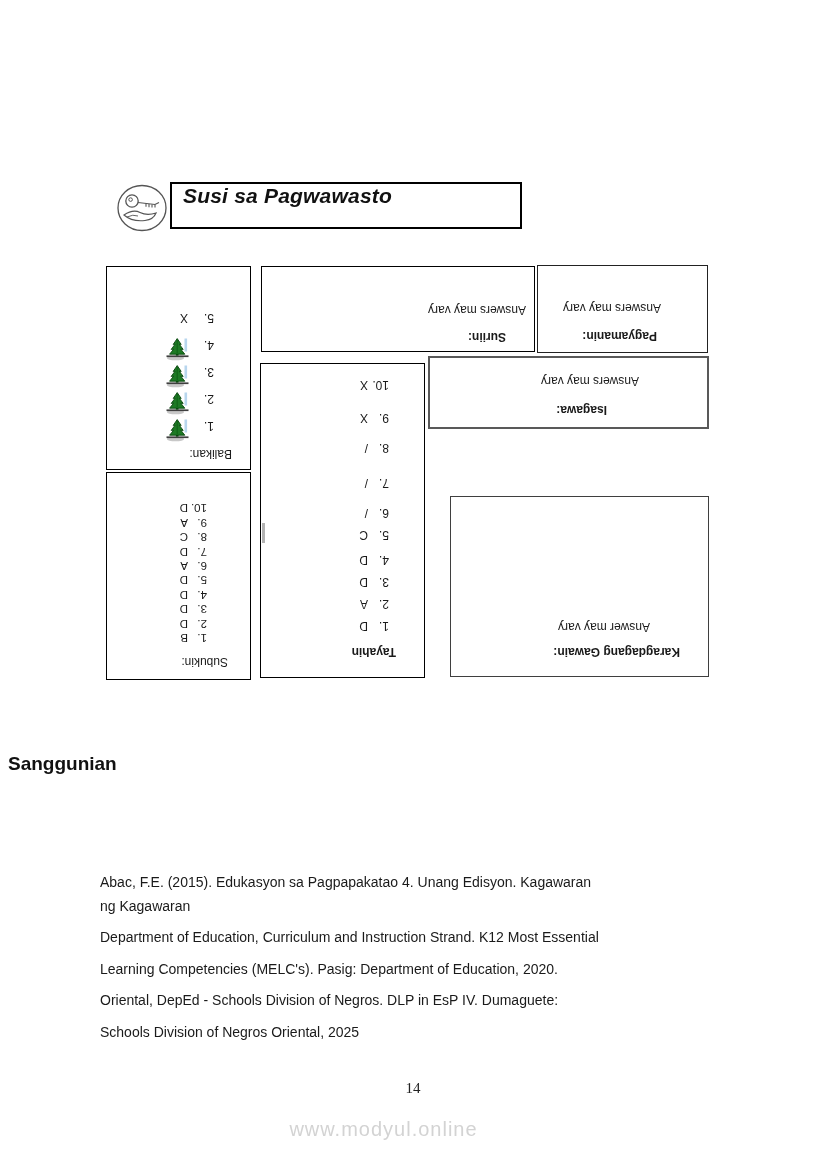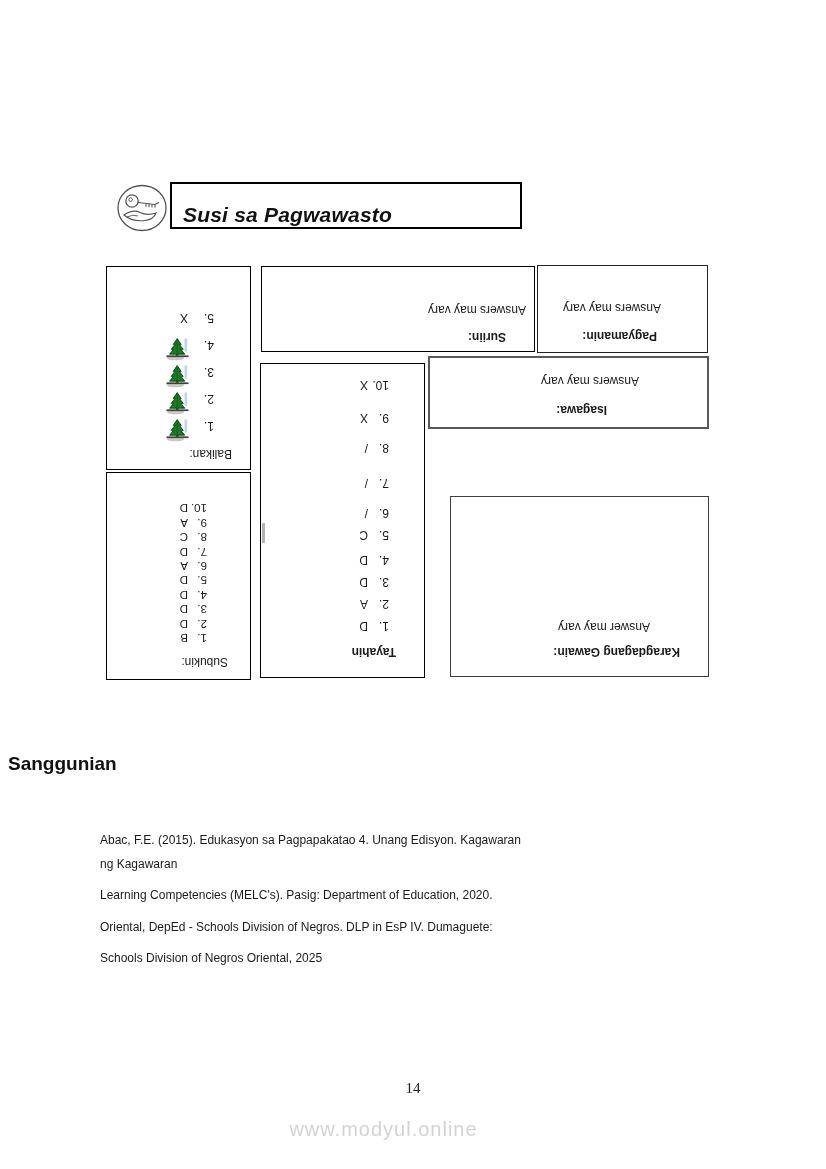--- a/index.html
+++ b/index.html
@@ -2,21 +2,21 @@
 <html><head>
 <meta charset="utf-8">
 <style>
   html,body{margin:0;padding:0;background:#fff;}
   .page{position:relative;width:826px;height:1169px;background:#ffffff;overflow:hidden;
         font-family:"Liberation Sans",sans-serif;color:#1a1a1a;}
 
   
   .hdr-icon{position:absolute;left:116px;top:184px;width:52px;height:48px;}
   .title-box{position:absolute;left:170px;top:182px;width:352px;height:47px;
-             border:2px solid #000;box-sizing:border-box;display:flex;align-items:flex-end;}
+             border:2px solid #000;box-sizing:border-box;display:flex;align-items:flex-start;}
   .title-box .t{font-size:21px;font-weight:bold;font-style:italic;padding-left:11px;
                 letter-spacing:.2px;color:#111;}
 
   
   .akbox{position:absolute;box-sizing:border-box;border:1.5px solid #000;background:#fff;}
   .flip{position:absolute;inset:0;transform:rotate(180deg);}
   .bx-balikan{left:106px;top:266px;width:145px;height:204px;}
   .bx-subukin{left:106px;top:472px;width:145px;height:208px;}
   .bx-tayahin{left:260px;top:363px;width:165px;height:315px;}
   .bx-suriin{left:261px;top:266px;width:274px;height:86px;}
@@ -58,21 +58,21 @@
   .isa-head{margin:10px 0 0 100px;}
   .isa-body{margin:14px 0 0 68px;}
   .kar-head{margin:17px 0 0 28px;}
   .kar-body{margin:10px 0 0 58px;}
 
   .stray-mark{position:absolute;left:262px;top:523px;width:3px;height:20px;background:#b3b3b3;}
 
   
   .sang{position:absolute;left:0;top:753px;width:826px;text-align:left;
         font-size:19px;font-weight:bold;color:#111;padding-left:8px;}
-  .refs{position:absolute;left:100px;top:829px;width:636px;font-size:12px;
+  .refs{position:absolute;left:100px;top:871px;width:636px;font-size:14px;
         line-height:23.5px;color:#1a1a1a;}
   .ref-entry{margin-bottom:8px;}
 
   
   .pgnum{position:absolute;left:0;top:1080px;width:826px;text-align:center;
          font-family:"Liberation Serif",serif;font-size:15px;color:#222;}
   .wmark{position:absolute;left:0;top:1118px;width:767px;text-align:center;
          font-size:20px;color:#d3d3d3;letter-spacing:1px;}
 </style>
 </head>
@@ -263,20 +263,23 @@
 
   <div class="stray-mark"></div>
 
   <div class="sang">Sanggunian</div>
   <div class="refs">
     <div class="ref-entry">
       <div>Abac, F.E. (2015). Edukasyon sa Pagpapakatao 4. Unang Edisyon. Kagawaran</div>
       <div>ng Kagawaran</div>
     </div>
     <div class="ref-entry">
+      <div>Department of Education, Curriculum and Instruction Strand. K12 Most Essential</div>
+    </div>
+    <div class="ref-entry">
       <div>Learning Competencies (MELC's). Pasig: Department of Education, 2020.</div>
     </div>
     <div class="ref-entry">
       <div>Oriental, DepEd - Schools Division of Negros. DLP in EsP IV. Dumaguete:</div>
     </div>
     <div class="ref-entry">
       <div>Schools Division of Negros Oriental, 2025</div>
     </div>
   </div>
 

